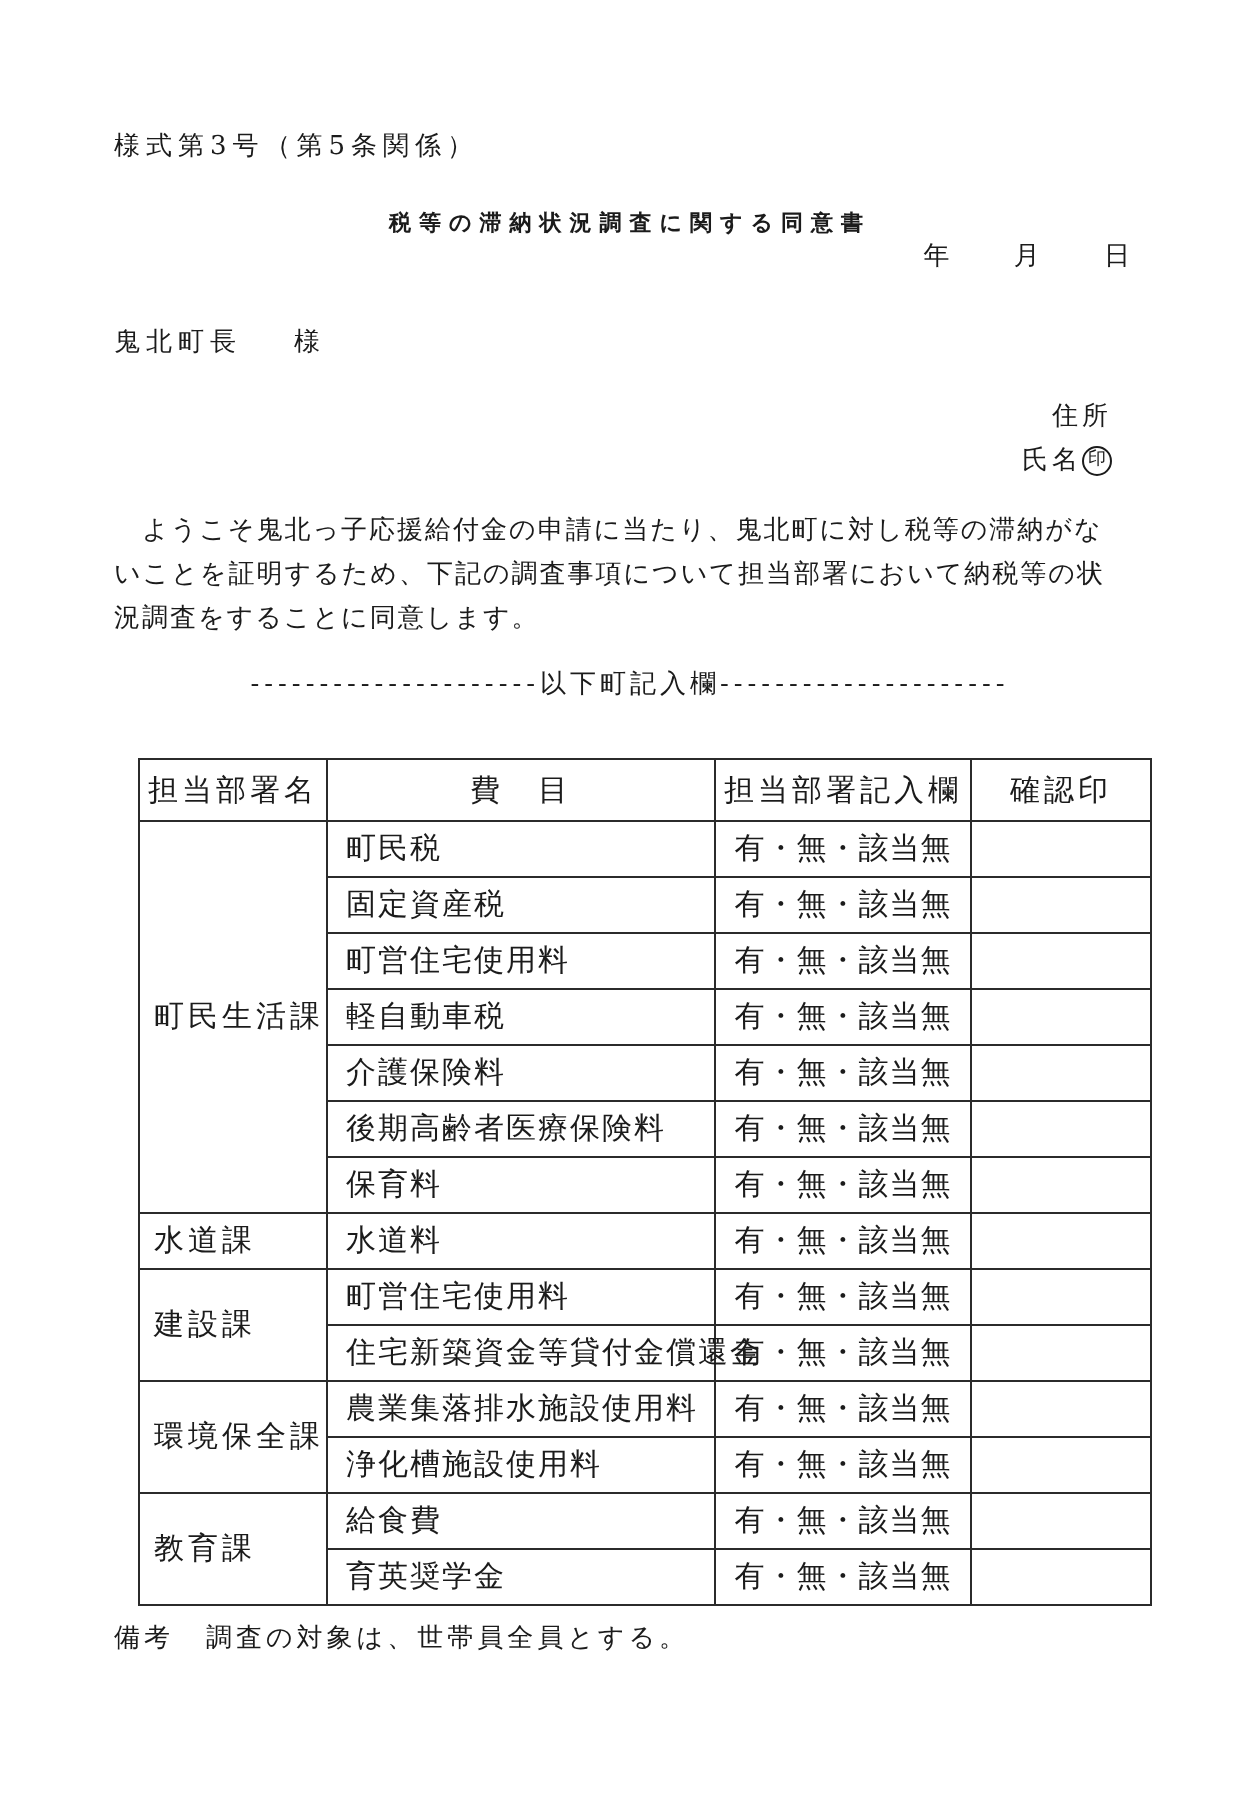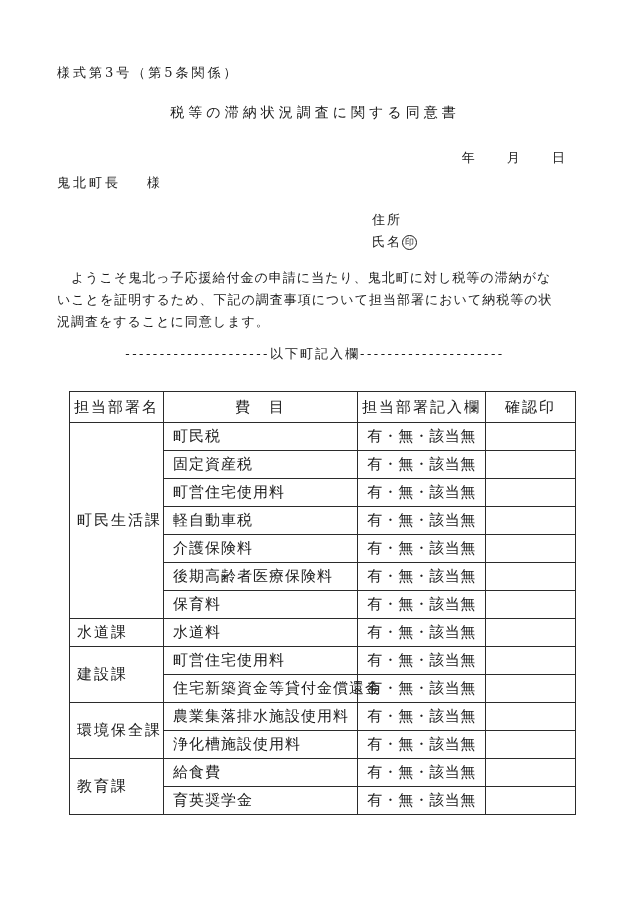--- a/index.html
+++ b/index.html
@@ -10,34 +10,34 @@
     color: #1b1b1b;
     font-size: 13px;
     overflow: hidden;
   }
   .page { padding: 64px 57px 0 57px; width: 630px; height: 903px; }
 
   .form-number { letter-spacing: 3px; font-size: 13px; }
 
   .doc-title {
     text-align: center;
-    font-size: 14px;
+    font-size: 11px;
     letter-spacing: 4px;
     margin-top: 22px;
-    font-weight: normal;
-  }
-
-  .date-line { text-align: right; margin-top: 27px; padding-right: 8px; }
+    font-weight: bold;
+  }
+
+  .date-line { text-align: right; margin-top: 0; padding-right: 8px; }
   .date-line span + span { margin-left: 28px; }
 
-  .addressee { margin-top: 7px; letter-spacing: 3px; }
+  .addressee { margin-top: 25px; letter-spacing: 3px; }
   .addressee .honorific { margin-left: 26px; }
 
   .address-block { margin-left: 315px; margin-top: 17px; width: 184px; letter-spacing: 2px; }
-  .address-row { height: 22px; display: flex; justify-content: flex-start; align-items: center; }
+  .address-row { height: 22px; display: flex; justify-content: flex-end; align-items: center; }
   .seal {
     display: inline-flex; width: 15px; height: 15px;
     border: 1px solid #1b1b1b; border-radius: 50%;
     font-size: 9px; line-height: 1;
     align-items: center; justify-content: center;
     letter-spacing: 0;
   }
 
   .body-text { margin-top: 14px; letter-spacing: 1px; line-height: 22px; }
   .body-text .line { white-space: pre; }
@@ -194,14 +194,17 @@
           <td class="confirm"></td>
         </tr>
         <tr>
           <td class="fee">育英奨学金</td>
           <td class="status">有・無・該当無</td>
           <td class="confirm"></td>
         </tr>
       </tbody>
   </table>
 
+  <div class="note">
+    <span class="note-label">備考</span><span>調査の対象は、世帯員全員とする。</span>
+  </div>
 
 </div>
 
 </body></html>

